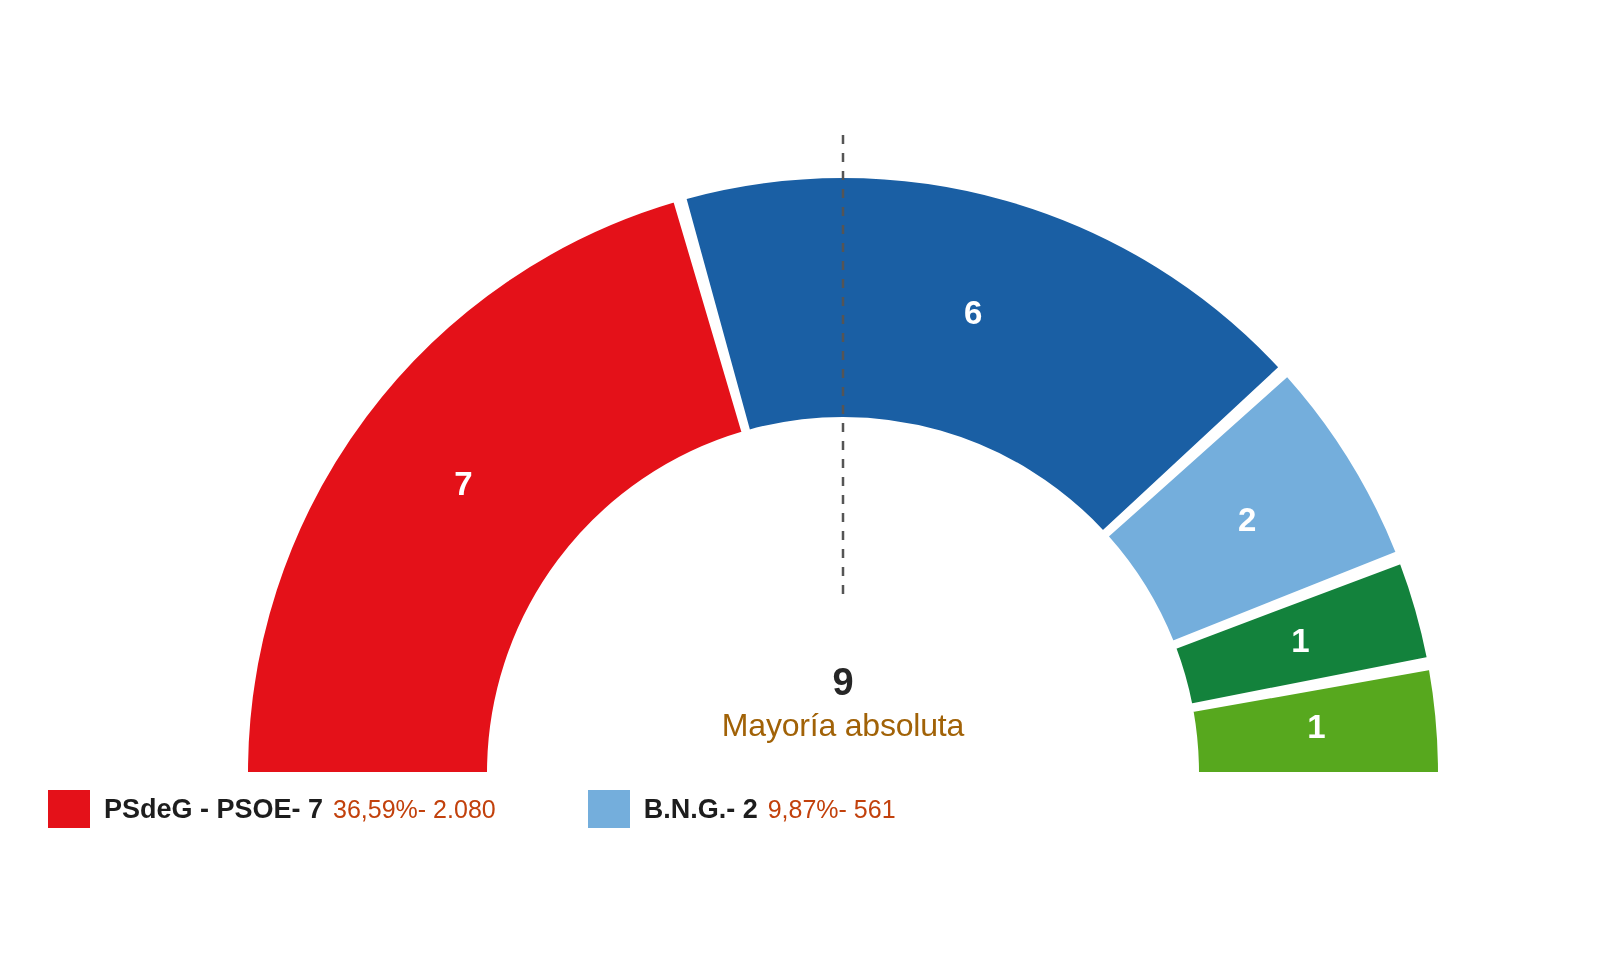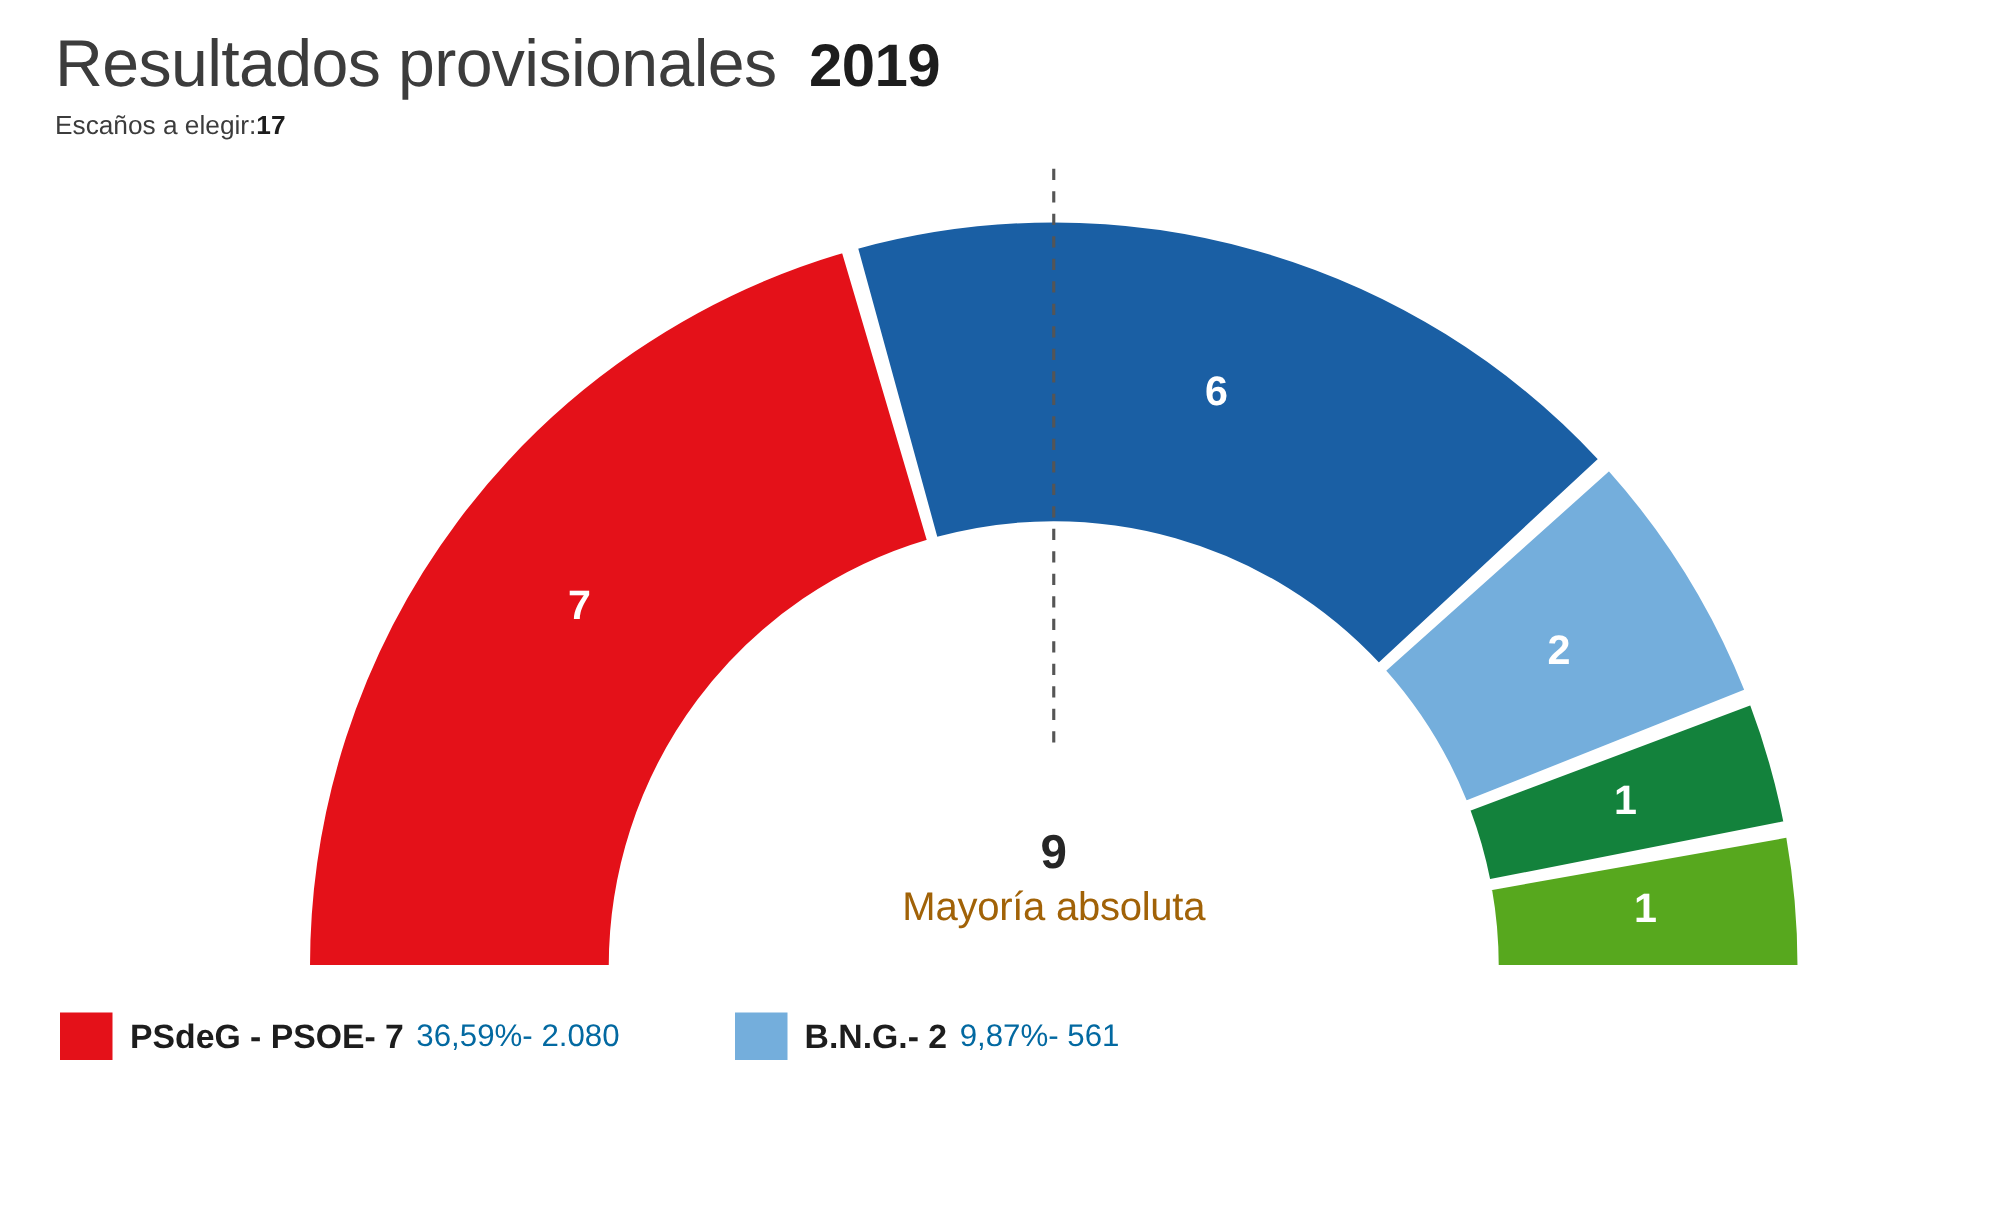--- a/index.html
+++ b/index.html
@@ -95,21 +95,21 @@
 
   
   #legend {
     position: absolute;
     left: 48px;
     top: 790px;
     width: 1500px;
   }
   .legend-row {
     display: flex;
-    align-items: flex-end;
+    align-items: flex-start;
     height: 58px;
   }
   .legend-item {
     display: flex;
     align-items: center;
     white-space: nowrap;
   }
   .legend-swatch {
     width: 42px;
     height: 38px;
@@ -118,38 +118,29 @@
   }
   .legend-name {
     font-size: 27px;
     font-weight: 700;
     color: #1d1d1d;
     margin-right: 10px;
   }
   .legend-stats {
     font-size: 25px;
     font-weight: 400;
-    color: #0369a1;
+    color: #c2410c;
   }
   .legend-gap { width: 46px; flex: 0 0 auto; }
 </style>
 </head>
 <body>
 
 <div id="page">
 
-  <div id="header">
-    <div id="title-row">
-      <span id="title-main">Resultados provisionales</span>
-      <span id="title-year">2019</span>
-    </div>
-    <div id="subtitle-row">
-      <span class="label">Escaños a elegir:</span><span class="value">17</span>
-    </div>
-  </div>
 
   <div id="chart-wrap">
     <svg id="hemicycle" width="1600" height="800" viewBox="0 0 1600 800">
       <g id="segments">
           <path d="M 247 772.9999999999999 A 596 596 0 0 1 674.4016705167503 201.34398166777112
           L 742.5764983782657 432.50019042291734 A 355 355 0 0 0 488 773 Z" fill="#e41119" stroke="#ffffff" stroke-width="2"></path>
           <path d="M 685.407074629554 198.2126742236003 A 596 596 0 0 1 1279.5747407226731 367.26795078163866
           L 1103.0403237525989 531.3307424957748 A 355 355 0 0 0 749.131730693778 430.6350660224465 Z" fill="#1a5fa4" stroke="#ffffff" stroke-width="2"></path>
           <path d="M 1287.283302934539 375.72384071835296 A 596 596 0 0 1 1396.6611432684683 552.3751182784395
           L 1172.7813856716548 641.5875285047752 A 355 355 0 0 0 1107.6318331237608 536.3673883473411 Z" fill="#74aedc" stroke="#ffffff" stroke-width="2"></path>

